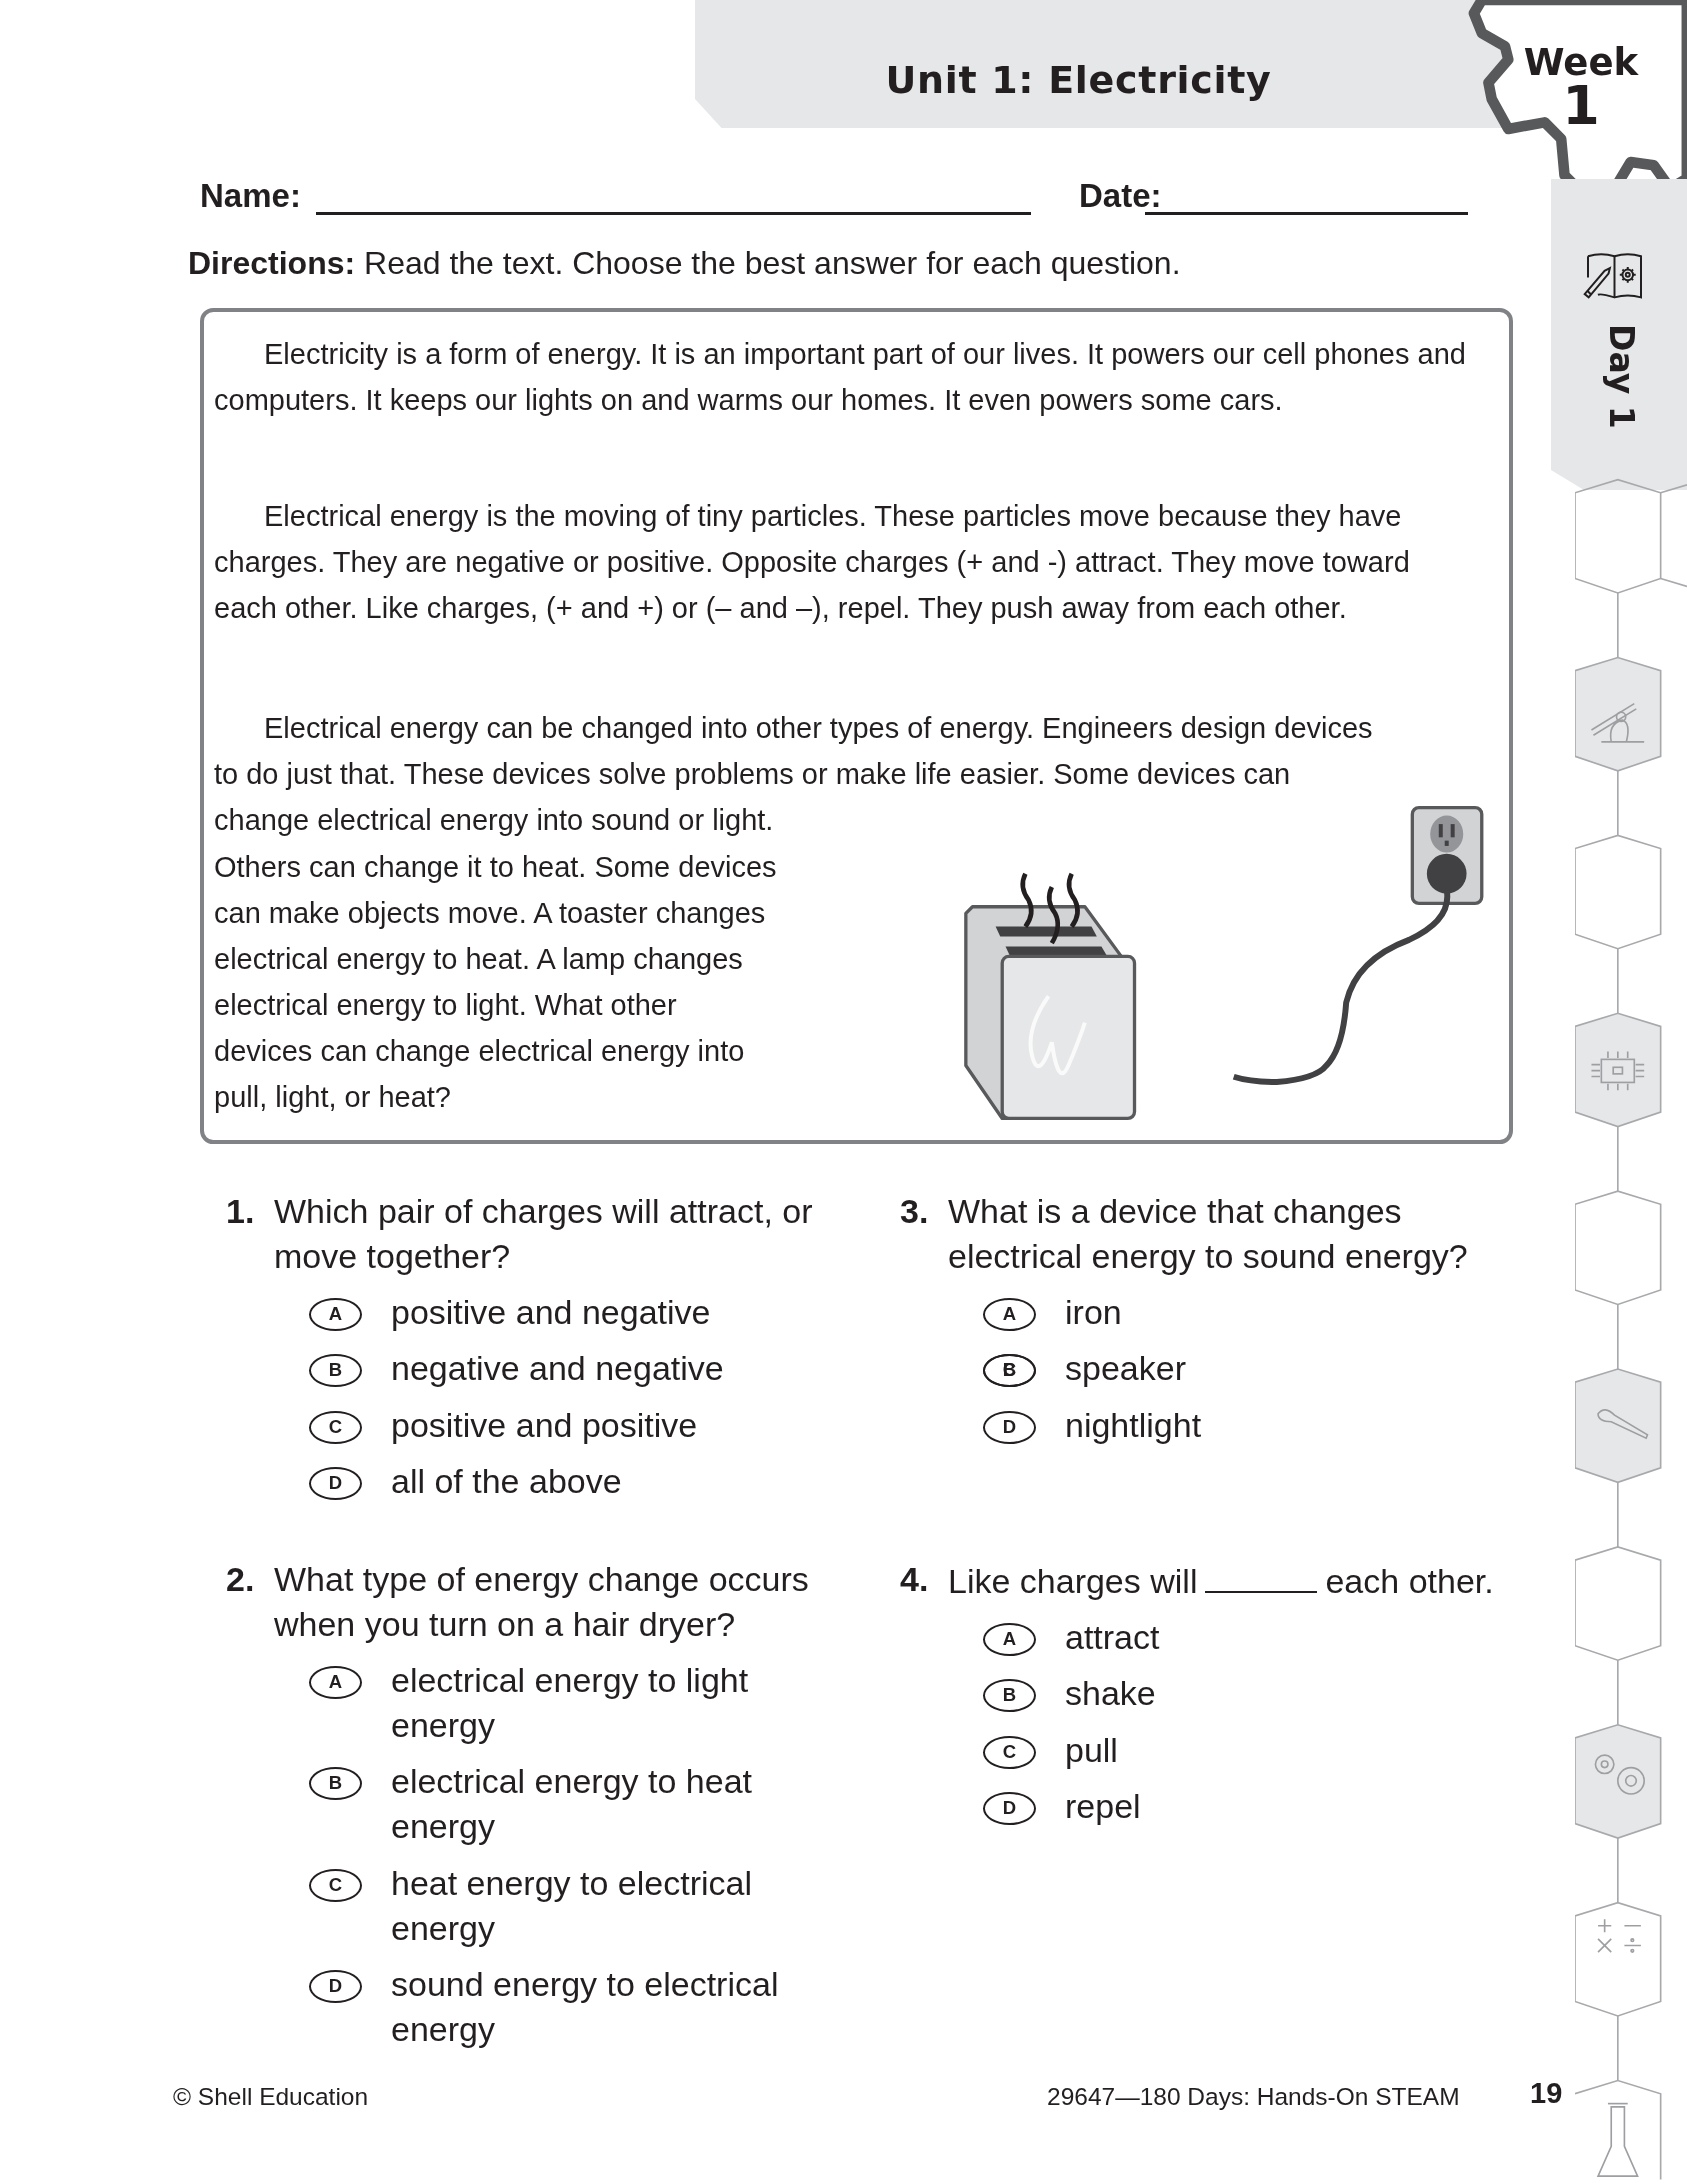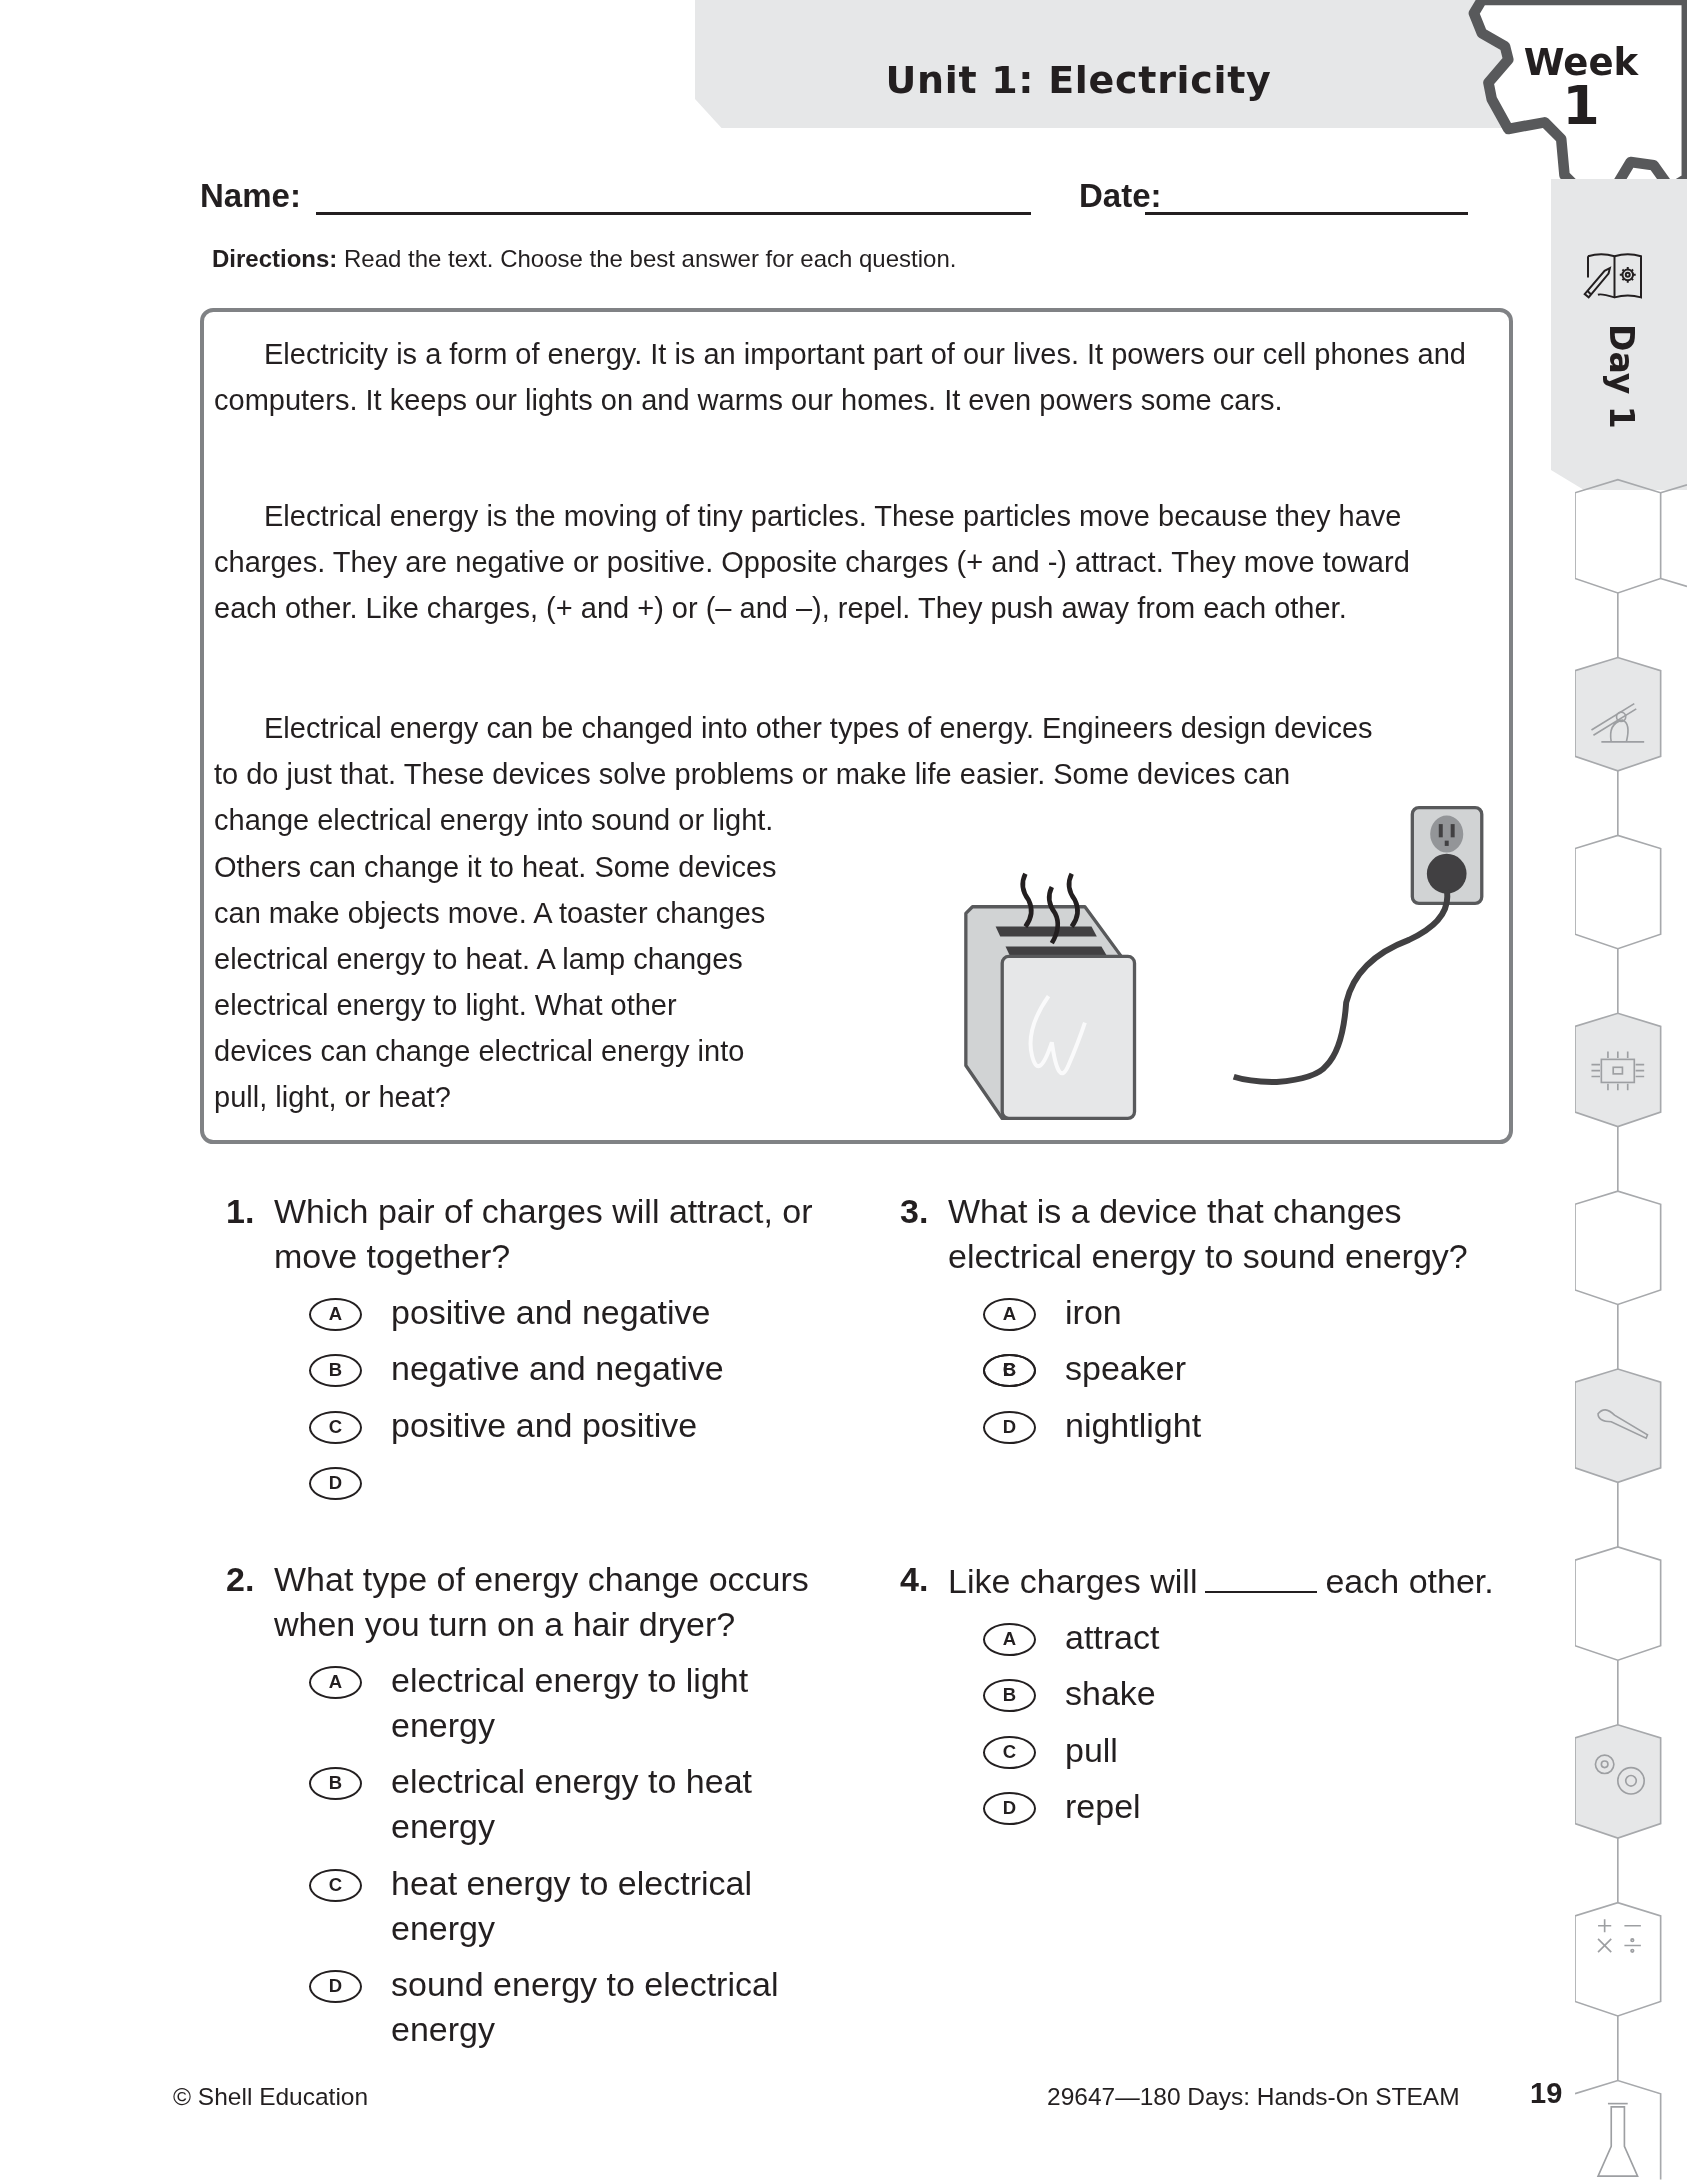--- a/index.html
+++ b/index.html
@@ -29,21 +29,21 @@
   
   #hex-strip { left:1575px; top:476px; width:112px; height:1707px; }
 
   
   .label-bold { font-weight:bold; font-size:33px; }
   #name-label { left:200px; top:177px; }
   #name-line { left:316px; top:212px; width:715px; height:2.6px; background:#231f20; }
   #date-label { left:1047px; top:177px;margin-left:32px; }
   #date-line { left:1145px; top:212px; width:323px; height:2.6px; background:#231f20; }
 
-  #directions { left:212px; top:245px; font-size:24px; white-space:nowrap; }
+  #directions { left:188px; top:245px; font-size:32px; white-space:nowrap; }
   #directions b { font-weight:bold; }
 
   
   #reading-box { left:200px; top:308px; width:1305px; height:828px; border:4.6px solid #808285; border-radius:13.2px; box-sizing:content-box; }
   .para { position:absolute; left:214px; width:1257px; font-size:29px; line-height:46px; }
   .para p { margin:0; }
   .indent { display:inline-block; width:50px; }
   #toaster-illus { left:946px; top:804px; width:549px; height:318px; }
 
   
@@ -215,20 +215,21 @@
   <div class="opt">
       <span class="bubble">B</span>
       <span class="opt-text">negative and negative</span>
     </div>
   <div class="opt">
       <span class="bubble">C</span>
       <span class="opt-text">positive and positive</span>
     </div>
   <div class="opt">
       <span class="bubble">D</span>
+      <span class="opt-text">all of the above</span>
     </div>
 </div>
 
 <div id="q3" class="q">
   <span class="num">3.</span>
   <div class="stem" style="width:569px;">What is a device that changes electrical energy to sound energy?</div>
   <div class="opt">
       <span class="bubble">A</span>
       <span class="opt-text">iron</span>
     </div>

